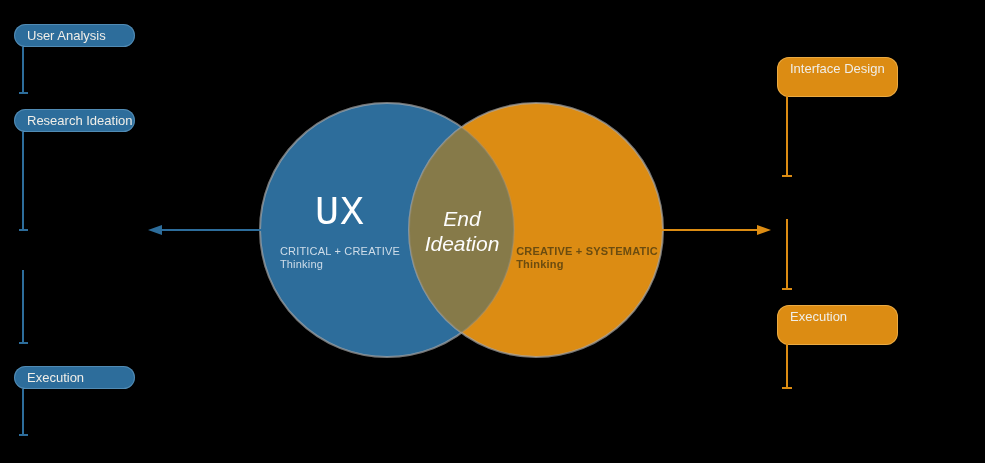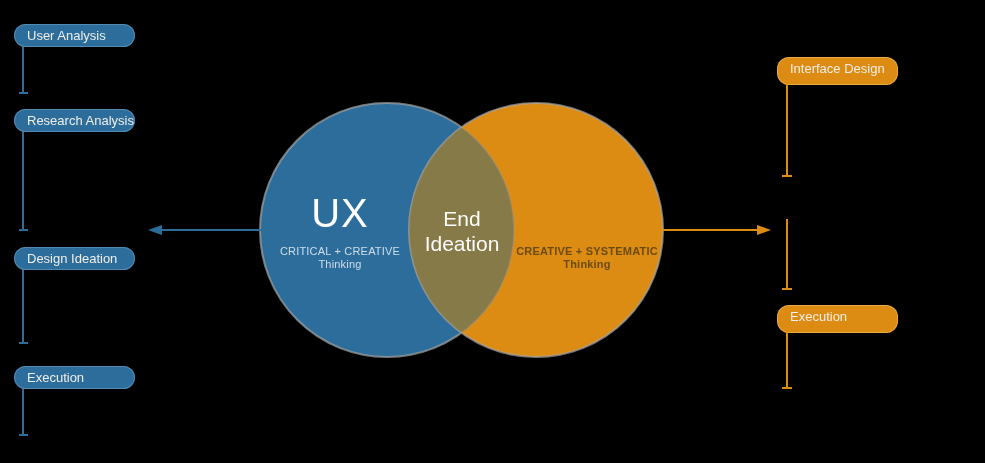--- a/index.html
+++ b/index.html
@@ -21,21 +21,21 @@
     width: 121px; height: 23px;
     line-height: 23px;
     border-radius: 12px;
     padding-left: 13px;
     box-sizing: border-box;
     font-size: 13px;
     white-space: nowrap;
     color: var(--pill-text, #f0eee8);
   }
   .pill.blue   { background: var(--ux-blue, #2d6d9b); box-shadow: inset 0 0 0 1px rgba(150,195,225,.35); }
-  .pill.orange { background: var(--ui-orange, #dc8c13); height: 28px; line-height: 24px; box-shadow: inset 0 0 0 1px rgba(255,215,140,.4); }
+  .pill.orange { background: var(--ui-orange, #dc8c13); height: 40px; line-height: 24px; box-shadow: inset 0 0 0 1px rgba(255,215,140,.4); }
 
   
   .vline { position: absolute; width: 2px; }
   .vline.blue   { background: var(--ux-blue, #2d6d9b); }
   .vline.orange { background: var(--ui-orange, #dc8c13); }
   .tick { position: absolute; height: 2px; }
   .tick.blue   { background: var(--ux-blue, #2d6d9b); width: 9px; }
   .tick.orange { background: var(--ui-orange, #dc8c13); width: 10px; }
 
   
@@ -50,21 +50,21 @@
   .arrowhead.point-left  { border-right: 14px solid var(--ux-blue, #2d6d9b); }
   .arrowhead.point-right { border-left: 14px solid var(--ui-orange, #dc8c13); }
 
   
   .vtitle {
     position: absolute; transform: translate(-50%,-50%);
     color: #ffffff; font-size: 40px; letter-spacing: 1px;
   }
   .vsub {
     position: absolute; transform: translate(-50%,-50%);
-    text-align: center; font-size: 11px; line-height: 13px; letter-spacing: .2px;
+    font-size: 11px; line-height: 13px; letter-spacing: .2px;
     white-space: nowrap;
   }
   .vsub.ux { color: var(--ux-subtext, #cfdde9); }
   .vsub.ui { color: var(--ui-subtext, #6b4c10); }
   .overlap-label {
     position: absolute; transform: translate(-50%,-50%);
     text-align: center; color: #fdfdfd;
     font-size: 21px; line-height: 25px; white-space: nowrap;
   }
 </style>
@@ -79,45 +79,44 @@
           <circle cx="387" cy="230" r="127"></circle>
         </clipPath>
     </defs>
     <circle cx="387" cy="230" r="127" style="fill:var(--ux-blue,#2d6d9b);stroke:#b3b3b3;stroke-opacity:.55;stroke-width:2"></circle>
     <circle cx="536" cy="230" r="127" style="fill:var(--ui-orange,#dc8c13);stroke:#b3b3b3;stroke-opacity:.55;stroke-width:2"></circle>
     <circle cx="536" cy="230" r="127" clip-path="url(#clip-ux)" style="fill:var(--overlap-olive,#867a49)"></circle>
     <circle cx="387" cy="230" r="127" style="fill:none;stroke:#9a9a9a;stroke-opacity:.3;stroke-width:2"></circle>
     <circle cx="536" cy="230" r="127" style="fill:none;stroke:#9a9a9a;stroke-opacity:.3;stroke-width:2"></circle>
   </svg>
 
-  <div class="vtitle" style="left:340px; top:213px;">UX</div>
+  <div class="vtitle" style="left:340px; top:213px;font-family:Liberation Mono, monospace;">UX</div>
   <div class="vsub ux" style="left:340px; top:258px;">
     <div>CRITICAL + CREATIVE</div>
     <div>Thinking</div>
   </div>
 
   <div class="vsub ui" style="left:587px; top:258px;font-weight:bold;">
     <div>CREATIVE + SYSTEMATIC</div>
     <div>Thinking</div>
   </div>
 
-  <div class="overlap-label" style="left:462px; top:231px;">
+  <div class="overlap-label" style="left:462px; top:231px;font-style:italic;">
     <div>End</div>
     <div>Ideation</div>
   </div>
 
   <div class="pill blue" style="left:14px; top:24px;">User Analysis</div>
   <div class="vline blue" style="left:22px; top:47px; height:45px;"></div>
   <div class="tick blue" style="left:19px; top:92px;"></div>
 
-  <div class="pill blue" style="left:14px; top:109px;">Research Analysis</div>
+  <div class="pill blue" style="left:14px; top:109px;">Research Ideation</div>
   <div class="vline blue" style="left:22px; top:132px; height:97px;"></div>
   <div class="tick blue" style="left:19px; top:229px;"></div>
 
-  <div class="pill blue" style="left:14px; top:247px;">Design Ideation</div>
   <div class="vline blue" style="left:22px; top:270px; height:72px;"></div>
   <div class="tick blue" style="left:19px; top:342px;"></div>
 
   <div class="pill blue" style="left:14px; top:366px;">Execution</div>
   <div class="vline blue" style="left:22px; top:389px; height:45px;"></div>
   <div class="tick blue" style="left:19px; top:434px;"></div>
 
   <div class="hline blue" style="left:160px; top:229px; width:102px;"></div>
   <div class="arrowhead point-left" style="left:148px; top:225px;"></div>
 

